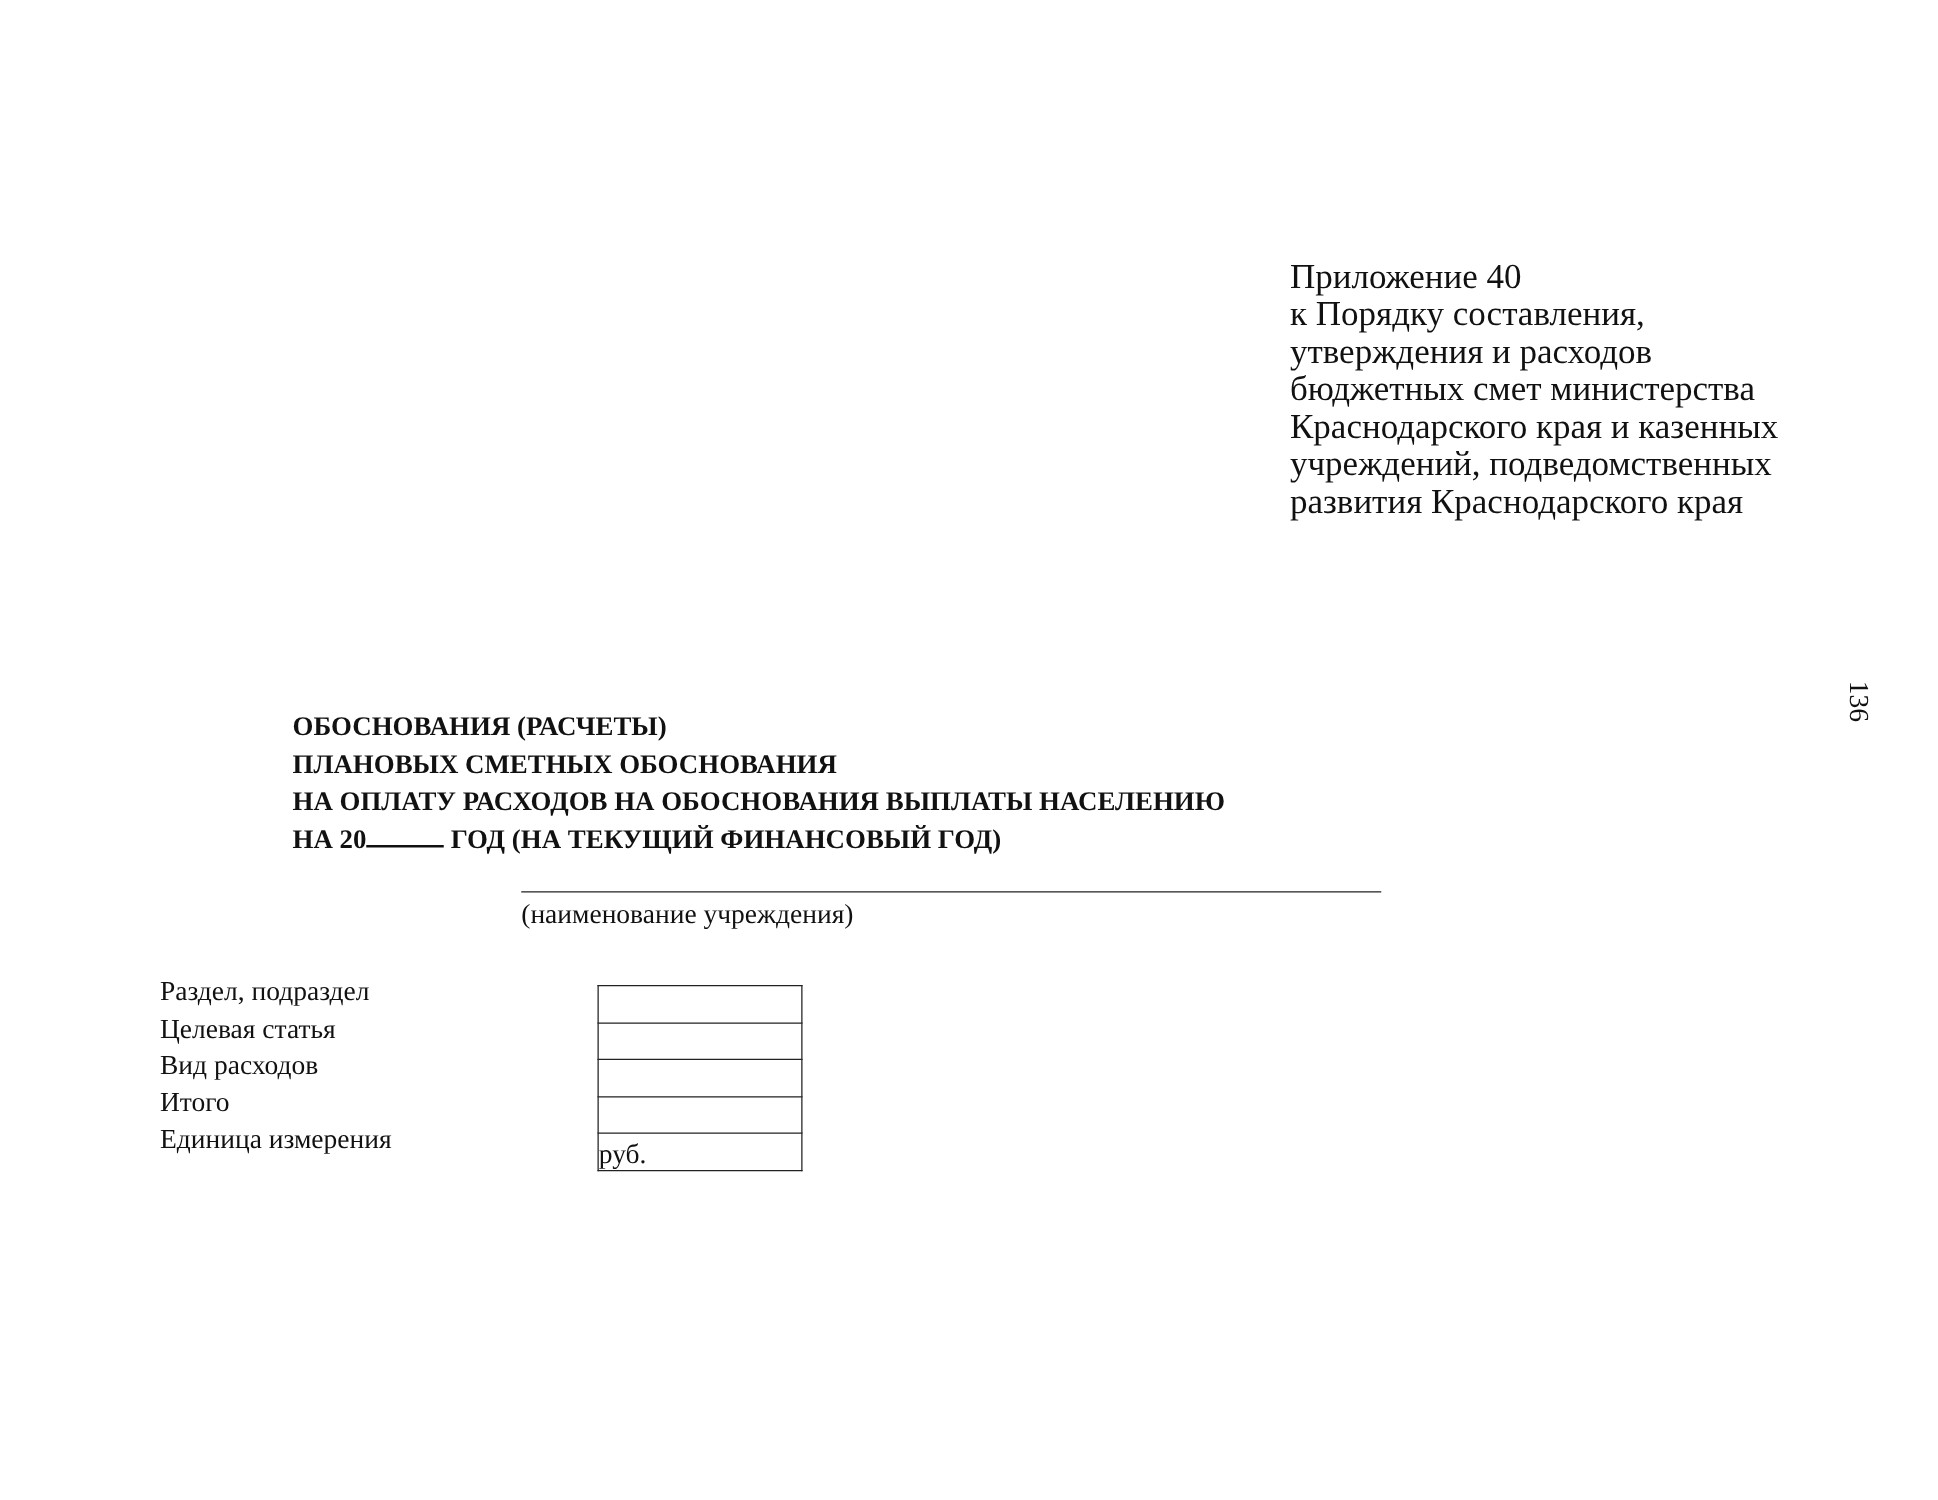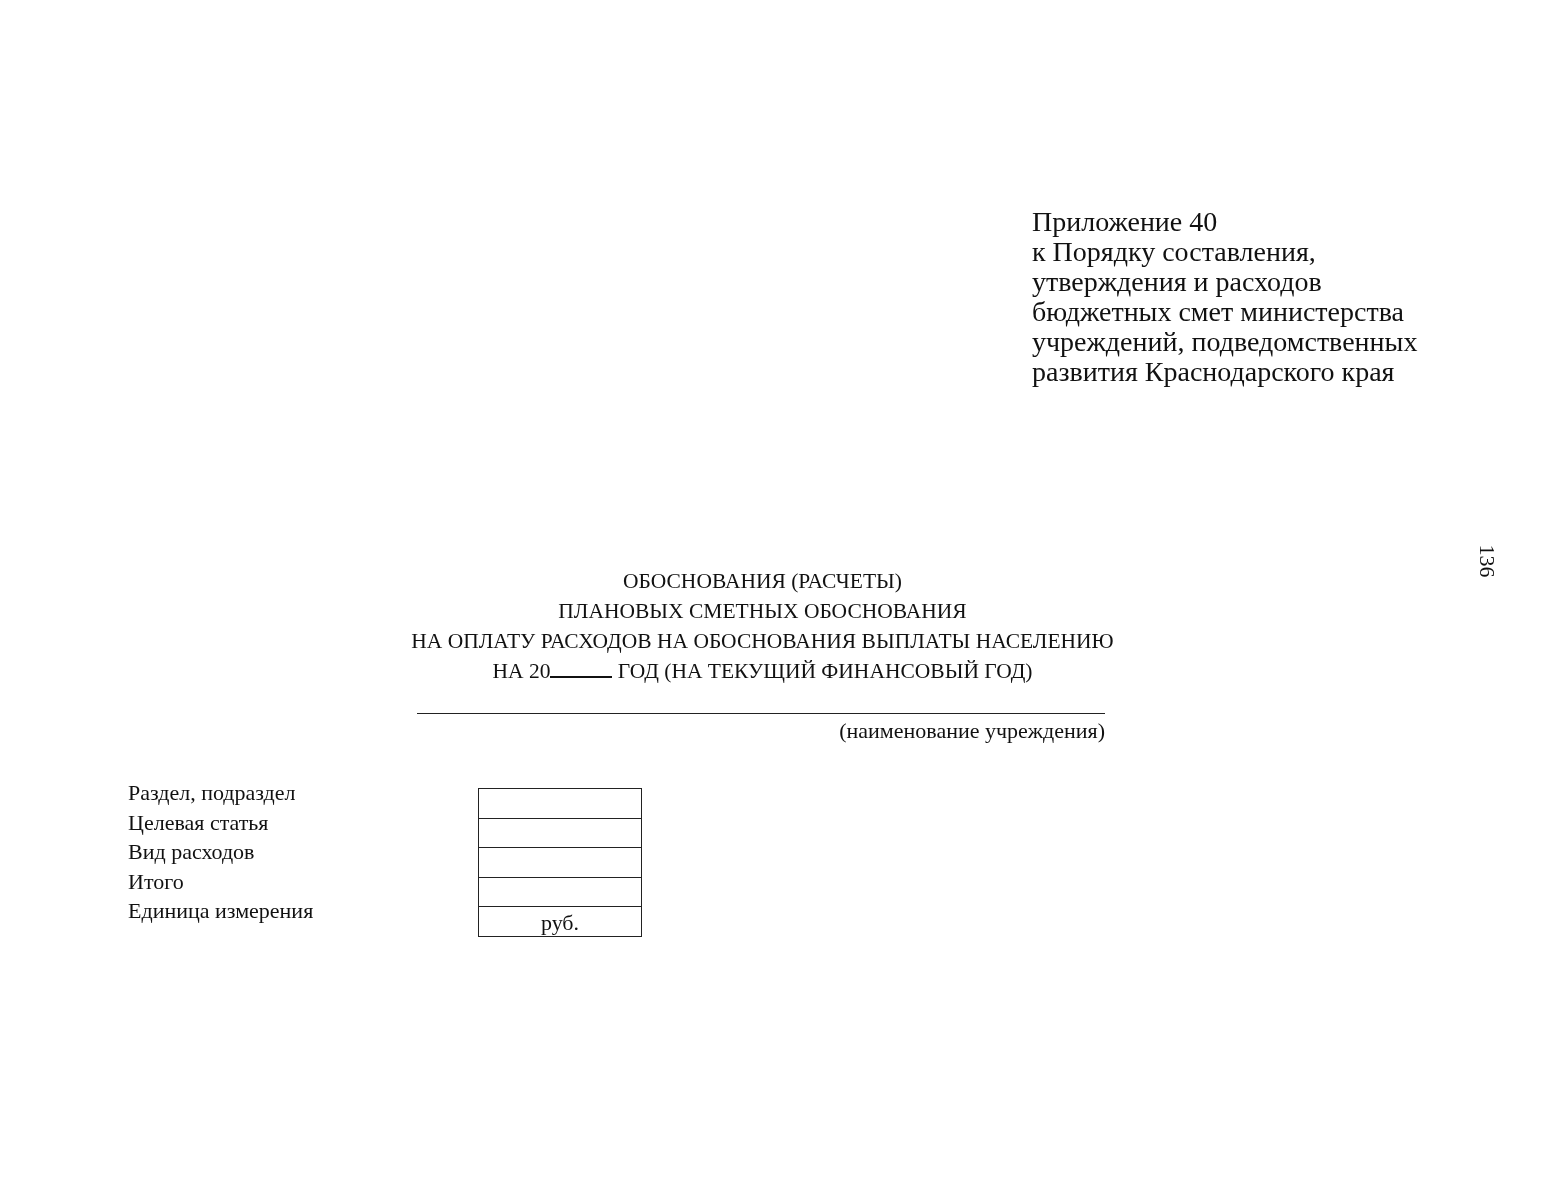--- a/index.html
+++ b/index.html
@@ -3,40 +3,41 @@
 <meta charset="utf-8">
 <style>
   html, body { margin:0; padding:0; background:#ffffff; }
   body { width:1550px; height:1200px; position:relative; overflow:hidden;
          font-family:"Liberation Serif", "DejaVu Serif", serif; color:#111; }
   .appendix { position:absolute; left:1032px; top:207px; width:420px;
               font-size:28px; line-height:30px; }
   .appendix div { white-space:nowrap; }
   .page-num { position:absolute; left:1462px; top:548px; font-size:22px;
               transform:rotate(90deg); transform-origin:center; width:50px; text-align:center; }
-  .title { position:absolute; left:250px; width:1025px; top:566px; text-align:center;
-           font-weight:normal; font-size:21.5px; line-height:30px; }
+  .title { position:absolute; left:234px; width:1025px; top:566px; 
+           font-weight:bold; font-size:21.5px; line-height:30px; }
   .title div { white-space:nowrap; }
   .blank-year { display:inline-block; width:62px; border-bottom:2px solid #111; height:20px; vertical-align:baseline; }
   .inst-line { position:absolute; left:417px; top:713px; width:688px; border-top:1.5px solid #222; }
-  .inst-caption { position:absolute; left:417px; width:688px; top:718px; text-align:right; font-size:22px; }
+  .inst-caption { position:absolute; left:417px; width:688px; top:718px; text-align:left; font-size:22px; }
   .labels { position:absolute; left:116px; top:778px; font-size:22px; line-height:29.5px; }
   .labels div { white-space:nowrap;margin-left:12px; }
   .code-table { position:absolute; left:478px; top:788px; width:164px; border-collapse:collapse; }
-  .code-table td { border:1.5px solid #222; height:28.5px; padding:0; text-align:center;
+  .code-table td { border:1.5px solid #222; height:28.5px; padding:0; 
                    font-size:22px; vertical-align:bottom; line-height:26px; }
 </style>
 </head>
 <body>
 
 <div class="appendix">
   <div>Приложение 40</div>
   <div>к Порядку составления,</div>
   <div>утверждения и расходов</div>
   <div>бюджетных смет министерства</div>
+  <div>Краснодарского края и казенных</div>
   <div>учреждений, подведомственных</div>
   <div>развития Краснодарского края</div>
 </div>
 
 <div class="page-num">136</div>
 
 <div class="title">
   <div>ОБОСНОВАНИЯ (РАСЧЕТЫ)</div>
   <div>ПЛАНОВЫХ СМЕТНЫХ ОБОСНОВАНИЯ</div>
   <div>НА ОПЛАТУ РАСХОДОВ НА ОБОСНОВАНИЯ ВЫПЛАТЫ НАСЕЛЕНИЮ</div>

